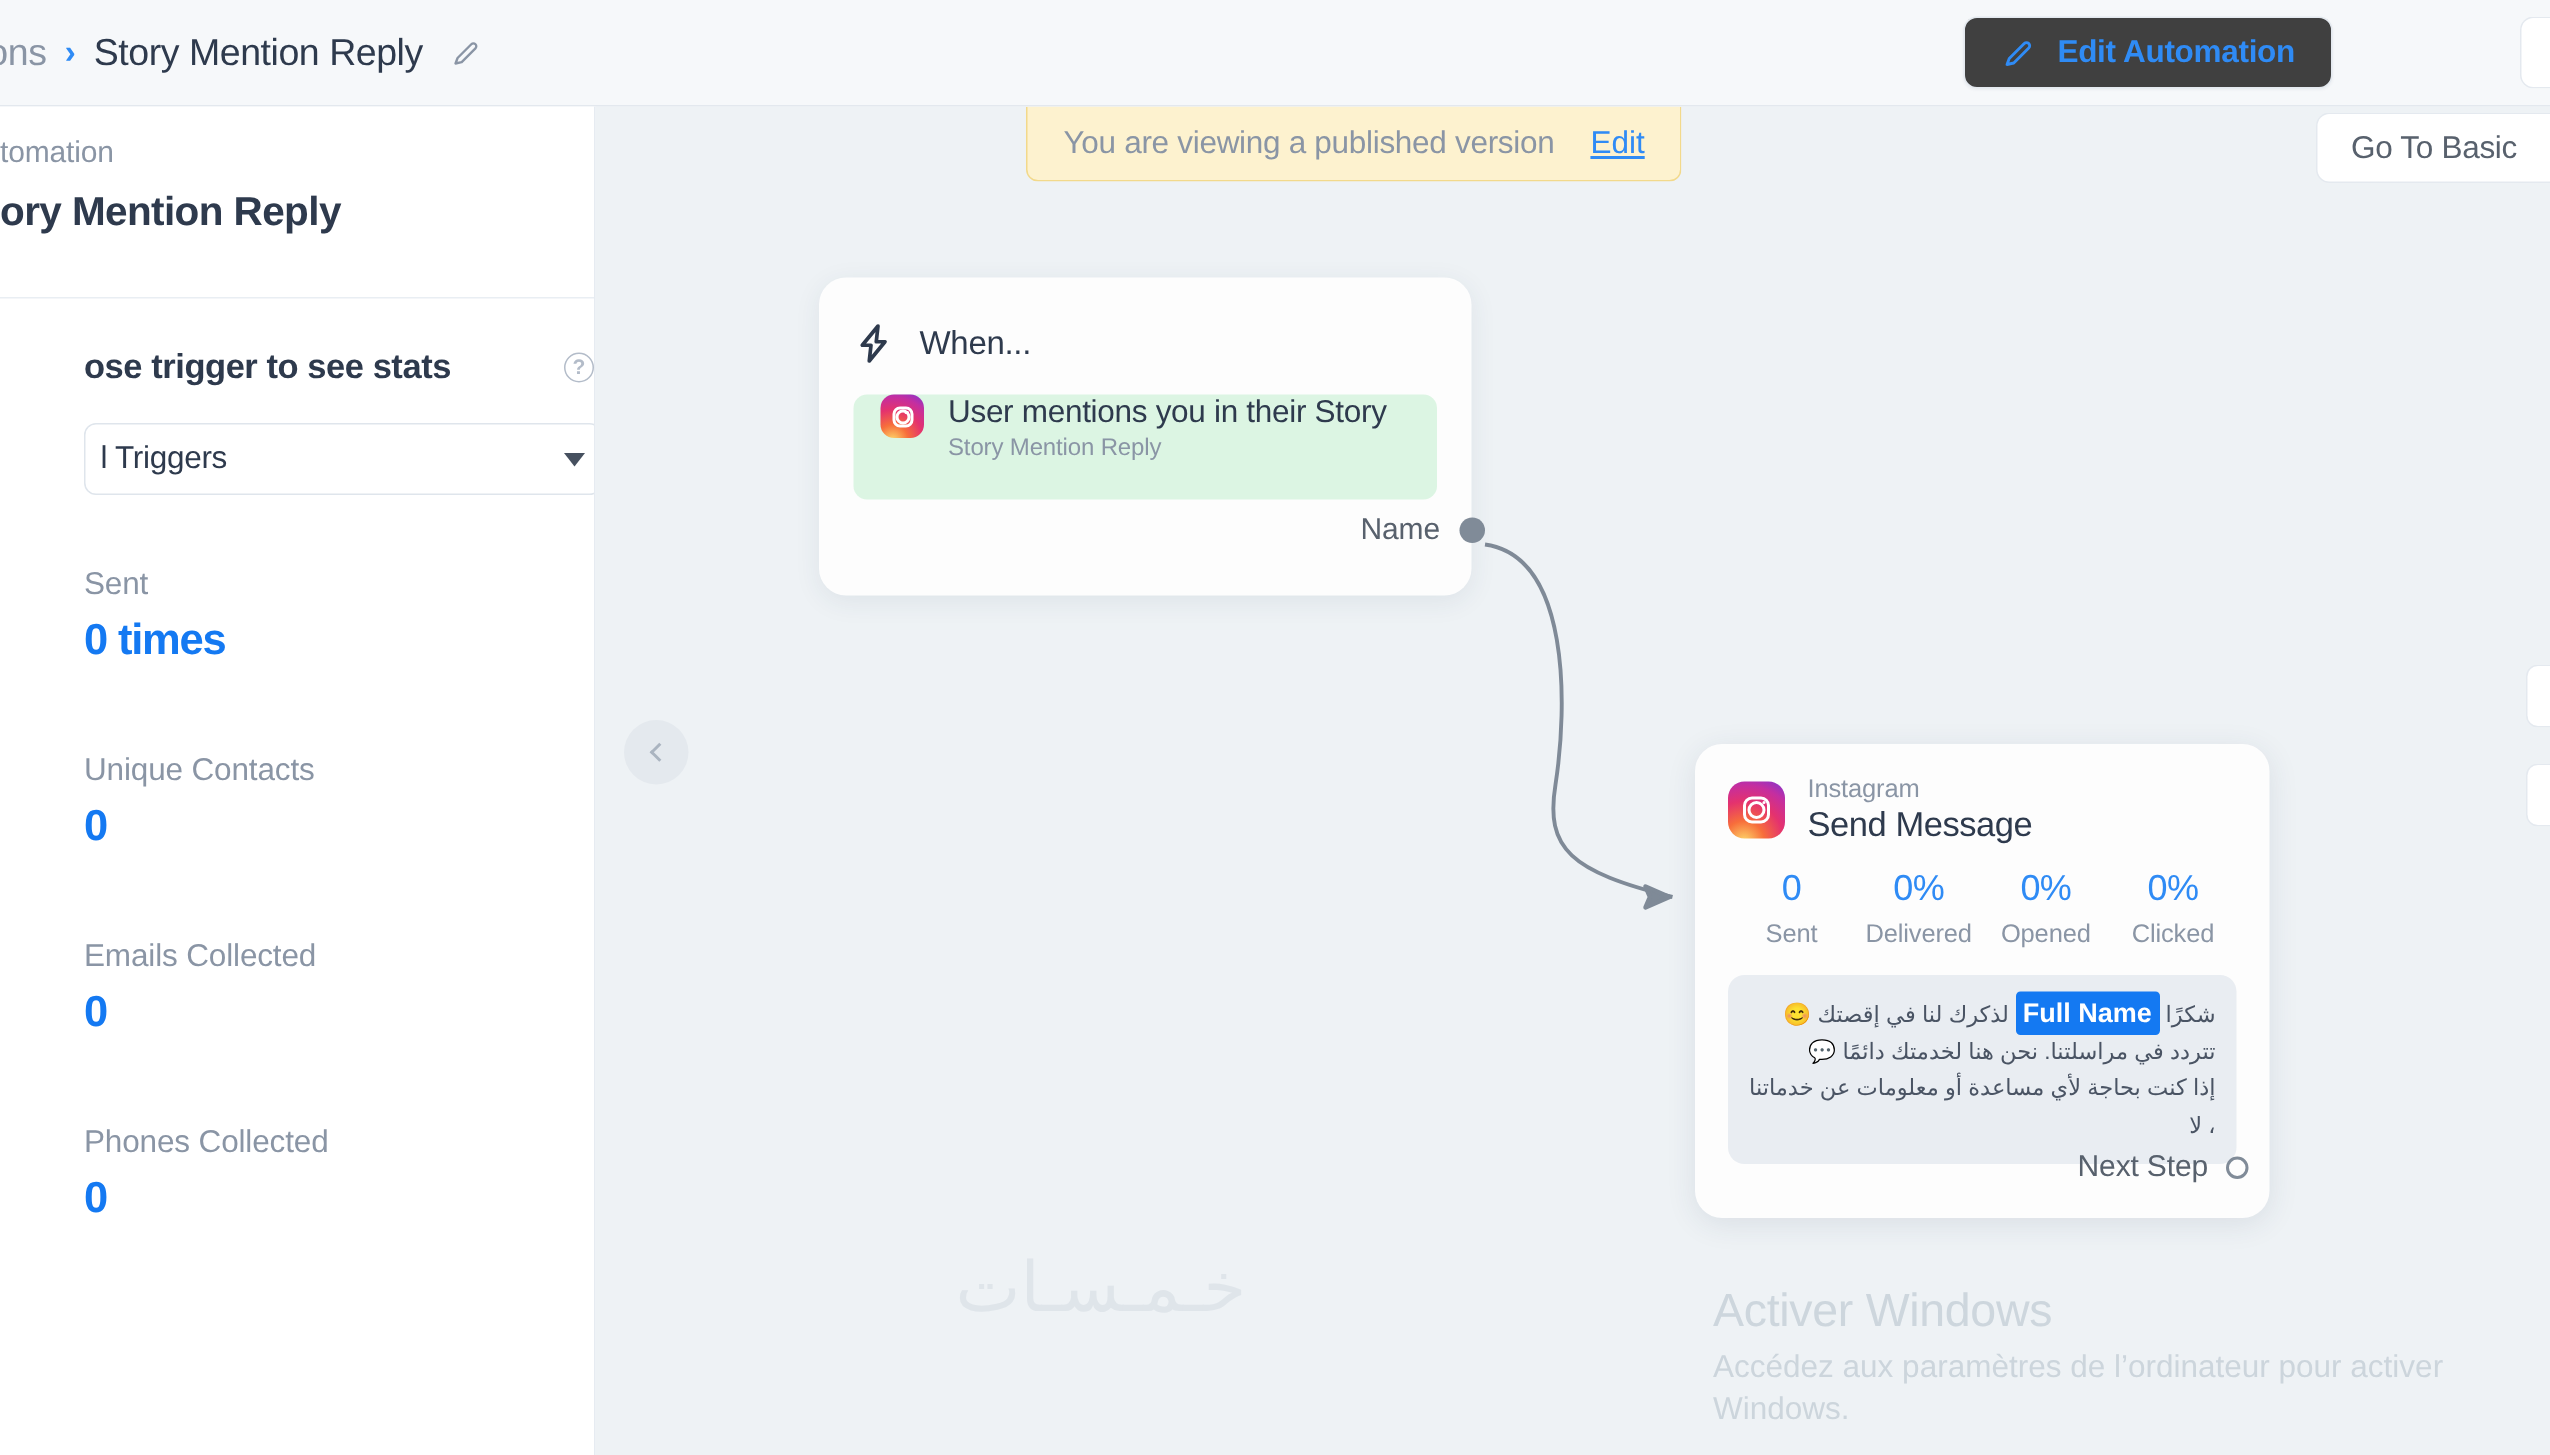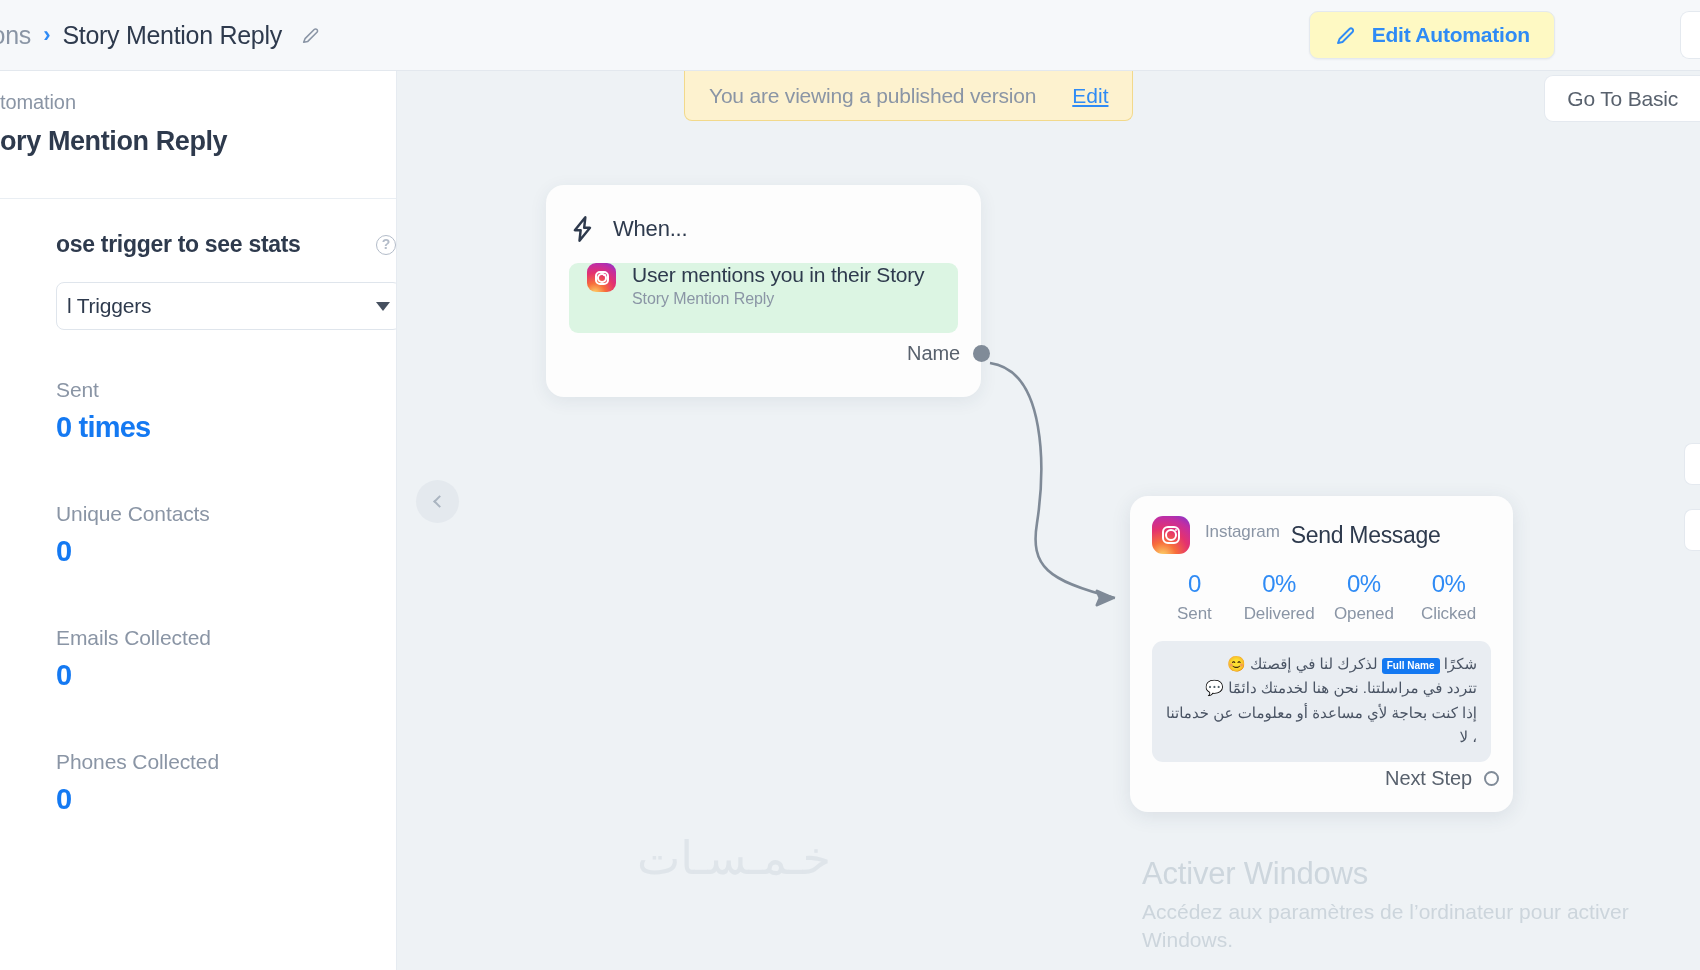--- a/index.html
+++ b/index.html
@@ -54,21 +54,21 @@
     letter-spacing: -0.3px;
   }
   .pencil-sm { margin-left: 6px; display: flex; align-items: center; }
 
   .edit-automation-btn {
     position: absolute;
     right: 145px;
     top: 11px;
     height: 48px;
     padding: 0 24px;
-    background: #fef9c3;
+    background: #404040;
     border: 1px solid #e4e9ef;
     border-radius: 9px;
     display: flex;
     align-items: center;
     gap: 14px;
     box-shadow: 0 1px 2px rgba(20,40,70,.05);
     cursor: pointer;
   }
   .edit-automation-btn .label {
     color: #2f8bf5;
@@ -229,21 +229,21 @@
     position: absolute;
     left: 287px;
     top: 0;
     height: 50px;
     background: #fdf2cf;
     border: 1px solid #f2d98b;
     border-top: none;
     border-radius: 0 0 8px 8px;
     display: flex;
     align-items: center;
-    gap: 36px;
+    gap: 24px;
     padding: 0 24px;
   }
   .pub-banner .txt {
     font-size: 21px;
     color: #8a95a5;
     letter-spacing: -0.2px;
   }
   .pub-banner .edit-link {
     font-size: 21px;
     color: #2f8bf5;
@@ -398,21 +398,21 @@
     background: #fdfdfd;
     border-radius: 18px;
     box-shadow: 0 4px 20px rgba(40,60,90,.10);
     padding: 20px 22px 0 22px;
   }
   .action-head {
     display: flex;
     align-items: center;
     gap: 15px;
   }
-  .action-head-texts { display: flex; gap: 11px; }
+  .action-head-texts { display: flex; flex-direction: column; gap: 0; }
   .action-channel {
     font-size: 17px;
     color: #8a95a5;
     letter-spacing: -0.1px;
   }
   .action-title {
     font-size: 23px;
     color: #2e3a4d;
     letter-spacing: -0.3px;
   }
@@ -448,21 +448,21 @@
     color: #4a5464;
     line-height: 1.62;
     letter-spacing: 0;
   }
   .name-chip {
     display: inline-block;
     background: #1479f2;
     color: #fff;
     border-radius: 3px;
     padding: 0 5px;
-    font-size: 10px;
+    font-size: 18px;
     font-weight: 700;
     direction: ltr;
   }
   .next-step-row {
     position: absolute;
     right: 14px;
     bottom: 22px;
     display: flex;
     align-items: center;
     gap: 12px;

